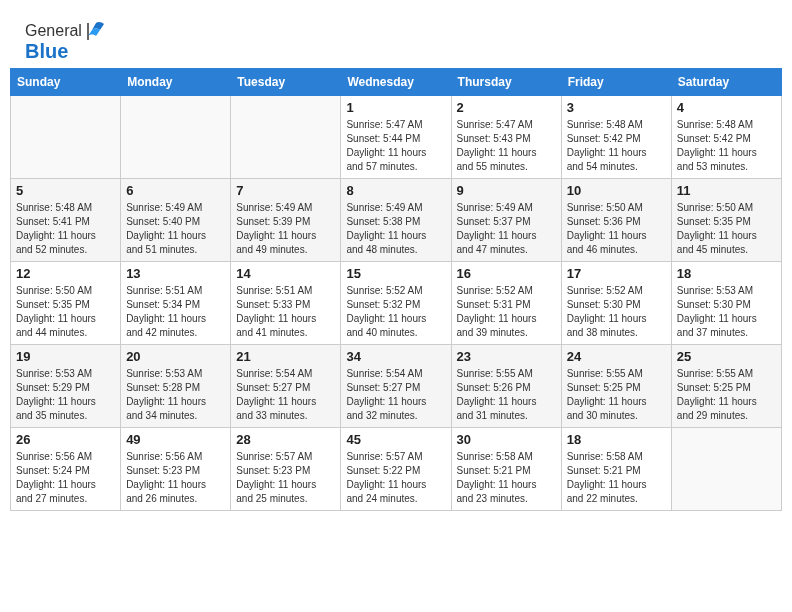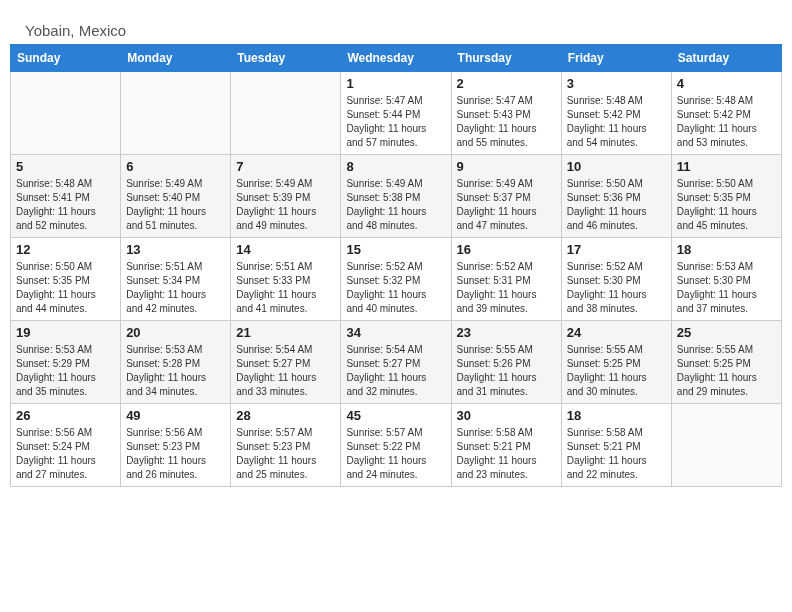--- a/index.html
+++ b/index.html
@@ -81,22 +81,35 @@
       line-height: 1.4;
     }
     .empty-cell {
       background: #f9f9f9 !important;
     }
   </style>
 </head>
 <body>
 
 <div class="header">
+  <div class="logo">
+    <div>
+      <div style="display:flex;align-items:center;">
+        <span class="logo-general">General</span>
+
+        <svg class="logo-icon" viewBox="0 0 22 22" xmlns="http://www.w3.org/2000/svg">
+          <path d="M12 3 C14 1, 18 2, 20 4 L16 10 C14 8, 10 8, 8 10 Z" fill="#1a73c9"></path>
+          <path d="M8 10 C10 8, 14 8, 16 10 L12 16 C10 14, 6 14, 4 16 Z" fill="#2b9af3"></path>
+          <line x1="4" y1="3" x2="4" y2="20" stroke="#333" stroke-width="1.5"></line>
+        </svg>
+      </div>
+      <div class="logo-blue" style="font-size:20px;font-weight:bold;color:#1a73c9;margin-top:-2px;">Blue</div>
+    </div>
+  </div>
   <div class="month-info">
-    <div class="location">Yobain, Mexico</div>
   </div>
 </div>
 
 <table class="calendar">
   <thead>
     <tr>
     <th>Sunday</th>
         <th>Monday</th>
         <th>Tuesday</th>
         <th>Wednesday</th>

